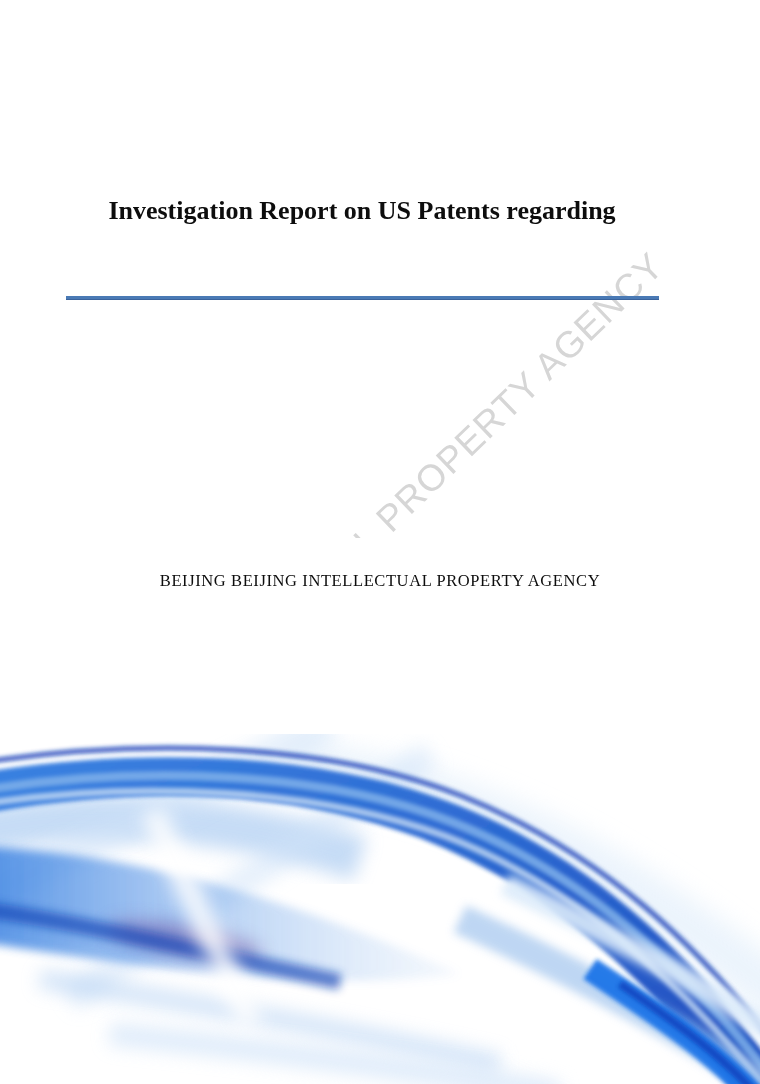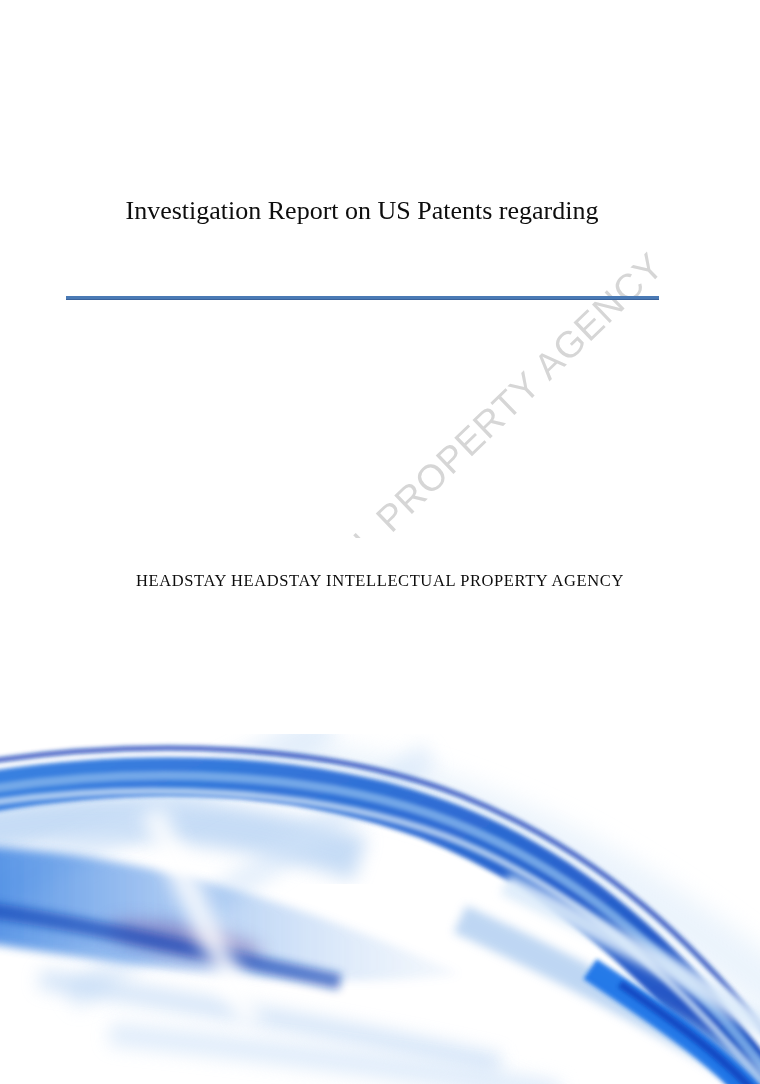--- a/index.html
+++ b/index.html
@@ -46,21 +46,21 @@
   }
 
   
   .title-block {
     position: absolute;
     left: 62px;
     top: 186px;
     width: 600px;
     text-align: center;
     z-index: 2;
-    font-weight: normal;
+    font-weight: bold;
     font-size: 26px;
     line-height: 50px;
     color: var(--title-text, #0d0d0d);
     white-space: nowrap;
   }
   .title-rule {
     position: absolute;
     left: 66px;
     top: 296px;
     width: 593px;
@@ -103,21 +103,21 @@
   <div class="watermark-clip">
     <span class="watermark-text">INTELLECTUAL PROPERTY AGENCY</span>
   </div>
 
   <div class="title-block">
     <div class="title-line">Investigation Report on US Patents regarding</div>
   </div>
 
   <div class="title-rule"></div>
 
-  <div class="org-line">HEADSTAY HEADSTAY INTELLECTUAL PROPERTY AGENCY</div>
+  <div class="org-line">BEIJING BEIJING INTELLECTUAL PROPERTY AGENCY</div>
 
   <svg class="wave" viewBox="0 0 760 350" preserveAspectRatio="none" aria-hidden="true">
     <defs>
       <filter id="f2" x="-30%" y="-30%" width="160%" height="160%">
         <feGaussianBlur stdDeviation="2"></feGaussianBlur>
       </filter>
       <filter id="f5" x="-40%" y="-40%" width="180%" height="180%">
         <feGaussianBlur stdDeviation="5"></feGaussianBlur>
       </filter>
       <filter id="f9" x="-60%" y="-60%" width="220%" height="220%">

